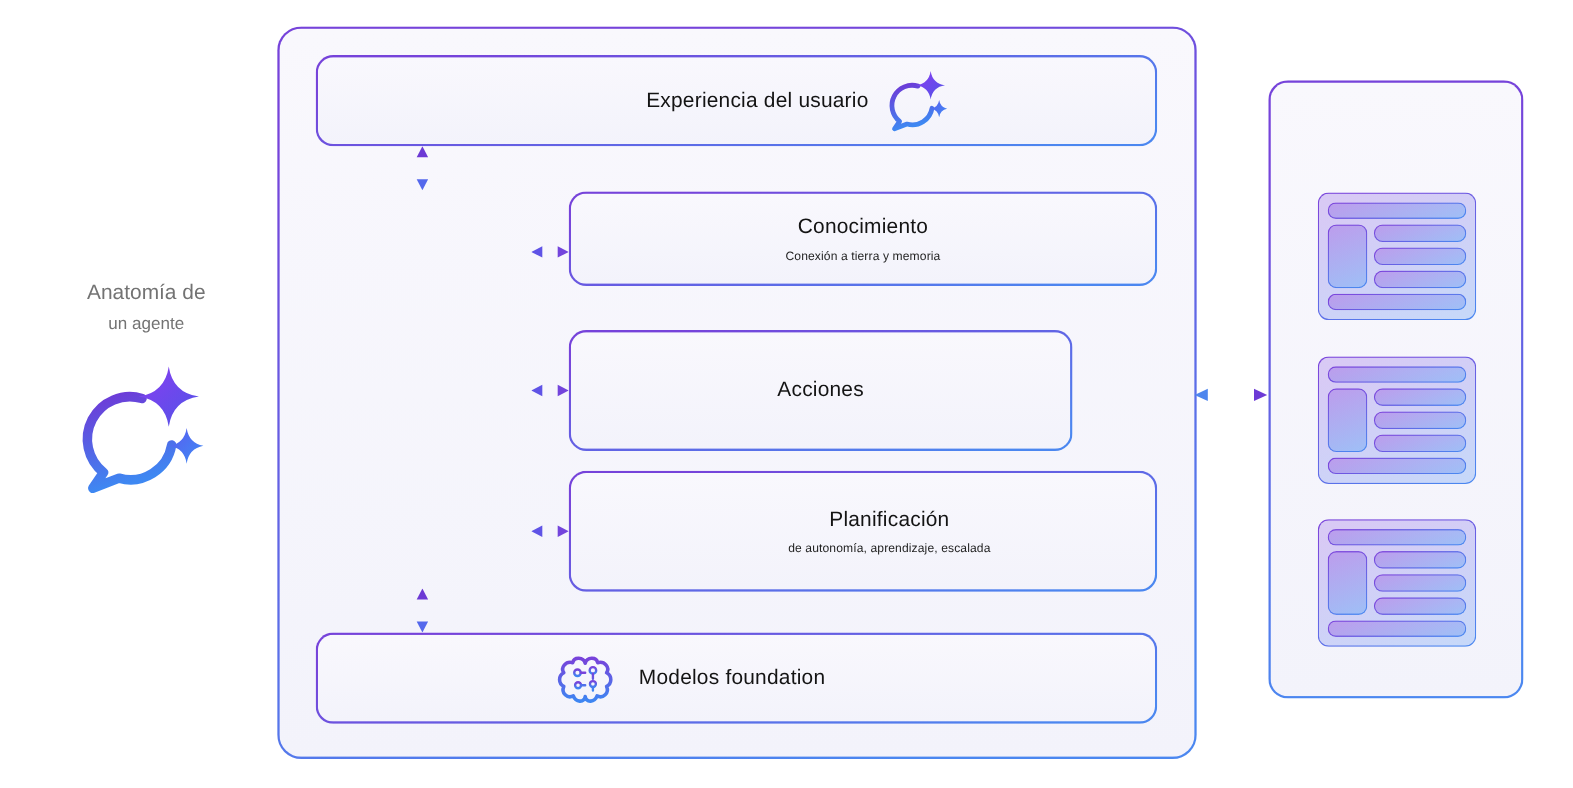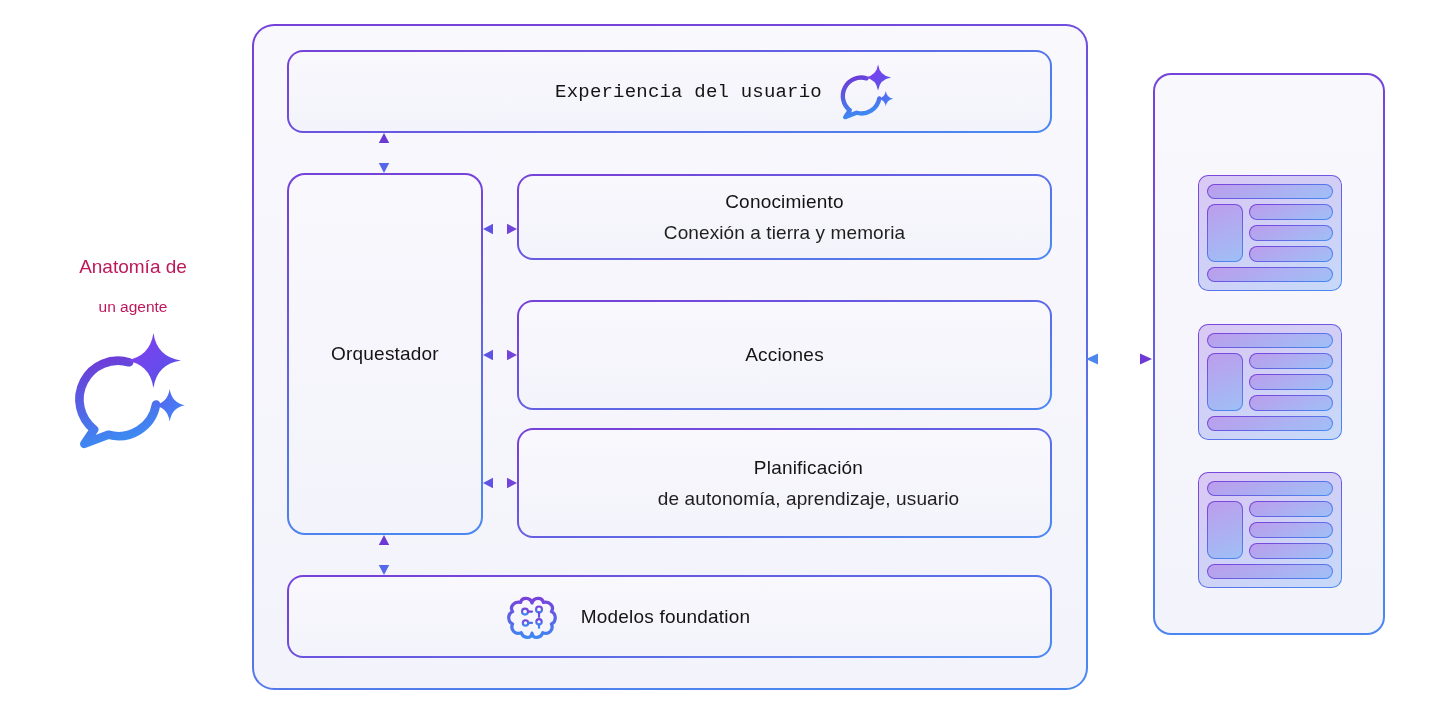--- a/index.html
+++ b/index.html
@@ -12,38 +12,38 @@
     position:absolute;
     border:2px solid transparent;
     background:
       linear-gradient(180deg,#f9f8fd 0%,#f3f3fb 100%) padding-box,
       linear-gradient(165deg,#7643da 12%,#4b87f0 92%) border-box;
   }
   .center-col { display:flex; flex-direction:column; align-items:center; justify-content:center; text-align:center; }
   .center-row { display:flex; align-items:center; justify-content:center; }
 
   .t-title { font-size:19px; color:#141414; letter-spacing:.2px; }
-  .t-sub   { font-size:19px; color:#1f1f1f; margin-top:9px; letter-spacing:.1px; }
-
-  
-  #caption { position:absolute; left:38px; top:256px; width:190px; text-align:center; color:#be185d; }
+  .t-sub   { font-size:11px; color:#1f1f1f; margin-top:9px; letter-spacing:.1px; }
+
+  
+  #caption { position:absolute; left:38px; top:256px; width:190px; text-align:center; color:#737373; }
   #caption .c1 { font-size:19px; }
-  #caption .c2 { font-size:15.5px; margin-top:20px; }
+  #caption .c2 { font-size:15.5px; margin-top:8px; }
 
   
   #main-container  { left:252px; top:24px; width:836px; height:666px; border-radius:22px; }
   #ux-box          { left:287px; top:50px;  width:765px; height:83px;  border-radius:16px; }
   #orchestrator    { left:287px; top:173px; width:196px; height:362px; border-radius:18px; }
   #knowledge-box   { left:517px; top:174px; width:535px; height:86px; border-radius:16px; }
-  #actions-box     { left:517px; top:300px; width:535px; height:110px; border-radius:16px;text-align:right; }
+  #actions-box     { left:517px; top:300px; width:458px; height:110px; border-radius:16px;text-align:right; }
   #planning-box    { left:517px; top:428px; width:535px; height:110px; border-radius:16px;padding-left:48px; }
   #models-box      { left:287px; top:575px; width:765px; height:83px;  border-radius:16px; }
   #agents-panel    { left:1153px; top:73px; width:232px; height:562px; border-radius:18px; }
 
-  #ux-inner     { transform:translateX(55px); gap:14px;font-family:Liberation Mono, monospace; }
+  #ux-inner     { transform:translateX(55px); gap:14px; }
   #models-inner { transform:translateX(-42px); gap:22px; }
 
   #agents-title { position:absolute; top:46px; left:0; width:100%; text-align:center; }
 
   
   .arrow { position:absolute; }
   #arrow-v1  { left:377px; top:133px; }
   #arrow-v2  { left:377px; top:535px; }
   #arrow-h1  { left:483px; top:222px; }
   #arrow-h2  { left:483px; top:348px; }
@@ -132,36 +132,33 @@
     <div id="ux-inner" class="center-row" style="height:100%;">
       <span class="t-title">Experiencia del usuario</span>
       <svg width="58" height="61" viewBox="0 0 120 126" fill="none">
         <path d="M63.1 35.7 A38 38 0 0 0 28.6 101.9 L19 116 L42.5 107 A37.5 37.5 0 0 0 89.6 77.3" stroke="url(#gbub)" stroke-width="9" stroke-linecap="round" stroke-linejoin="round"></path>
         <path d="M87 7 Q90.5 30.5 114 34 Q90.5 37.5 87 61 Q83.5 37.5 60 34 Q83.5 30.5 87 7 Z" fill="url(#gstar)"></path>
         <path d="M103 62 Q105 75.5 118 78 Q105 80.5 103 94 Q101 80.5 88 78 Q101 75.5 103 62 Z" fill="url(#gstar2)"></path>
       </svg>
     </div>
   </div>
 
-  <div id="orchestrator" class="gbox center-col">
-    <span class="t-title">Orquestador</span>
-  </div>
 
   <div id="knowledge-box" class="gbox center-col">
     <div class="t-title">Conocimiento</div>
     <div class="t-sub">Conexión a tierra y memoria</div>
   </div>
 
   <div id="actions-box" class="gbox center-col">
     <div class="t-title">Acciones</div>
   </div>
 
   <div id="planning-box" class="gbox center-col">
     <div class="t-title">Planificación</div>
-    <div class="t-sub">de autonomía, aprendizaje, usuario</div>
+    <div class="t-sub">de autonomía, aprendizaje, escalada</div>
   </div>
 
   <div id="models-box" class="gbox">
     <div id="models-inner" class="center-row" style="height:100%;">
       <svg width="54" height="56" viewBox="0 0 100 100" fill="none" stroke="url(#gbrain)" stroke-linecap="round" stroke-linejoin="round">
         <path stroke-width="6" d="M50 24 C47 13 31 13 29 23 C17 20 8 31 14 40 C4 45 5 59 14 63 C9 74 20 84 30 79 C34 90 48 91 50 80 C52 91 66 90 70 79 C80 84 91 74 86 63 C95 59 96 45 86 40 C92 31 83 20 71 23 C69 13 53 13 50 24 Z"></path>
         <path stroke-width="4" d="M50 26 V79"></path>
         <circle cx="37" cy="40" r="5.5" stroke-width="4"></circle>
         <circle cx="63" cy="36" r="5.5" stroke-width="4"></circle>
         <circle cx="38" cy="61" r="5" stroke-width="4"></circle>

